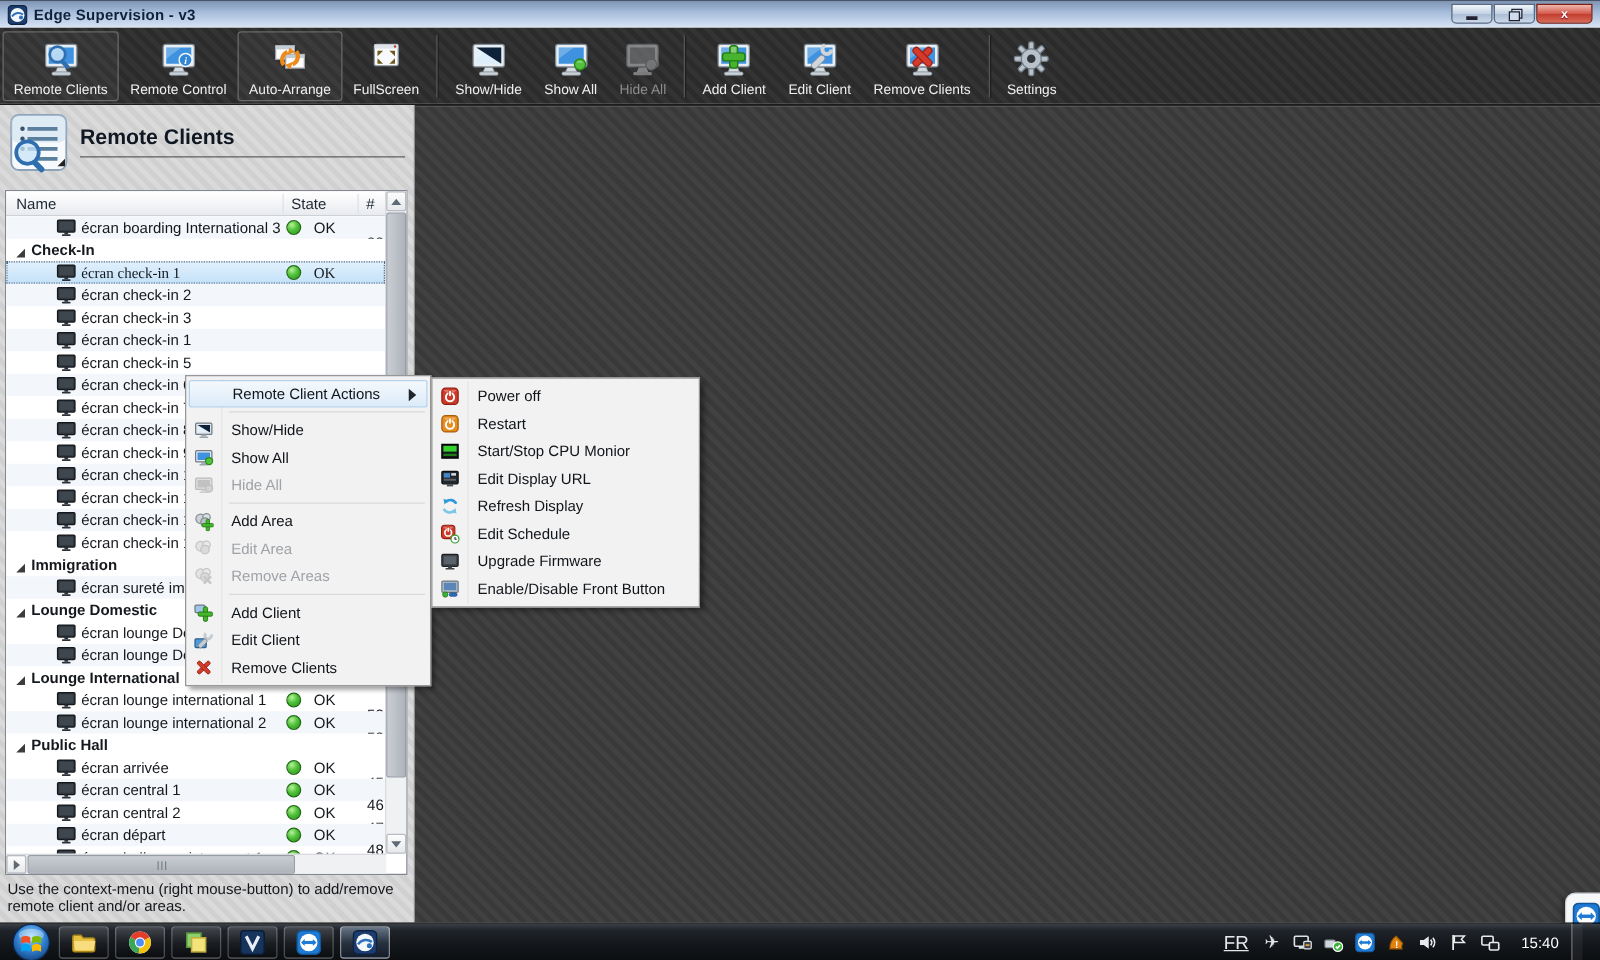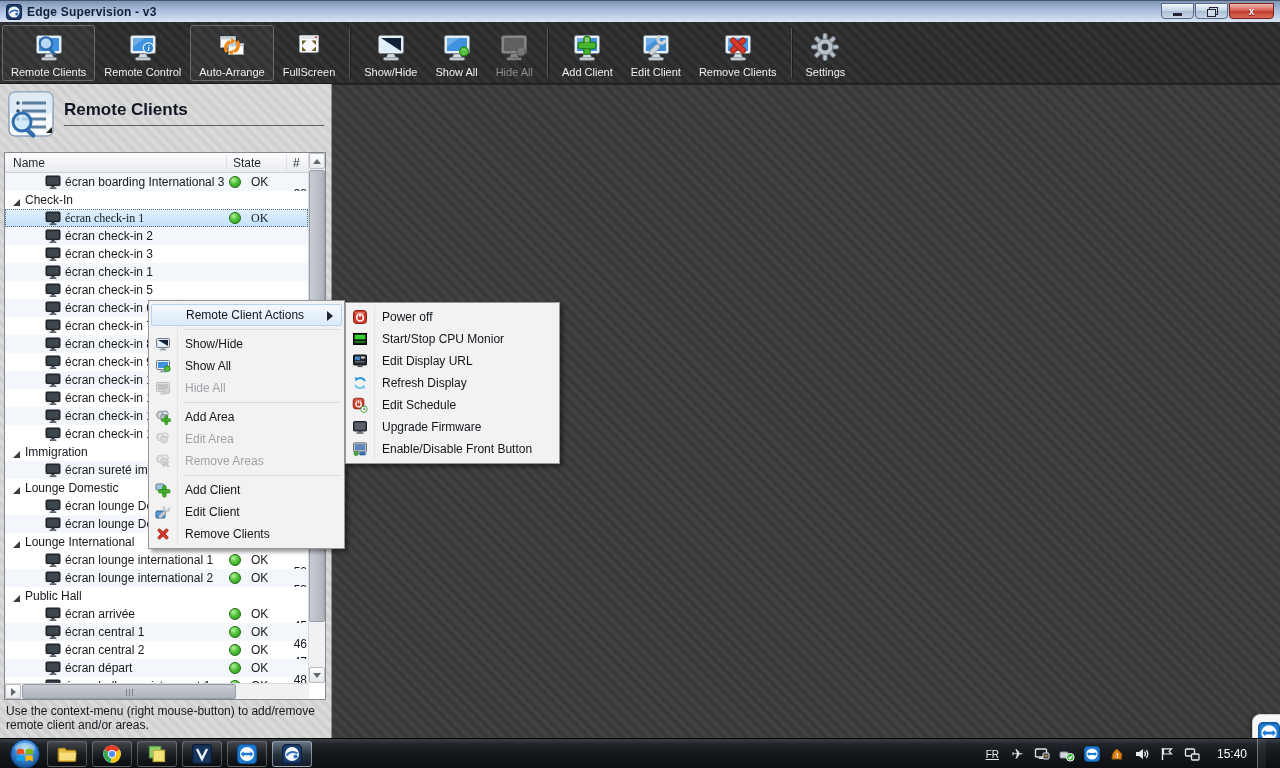--- a/index.html
+++ b/index.html
@@ -53,21 +53,21 @@
   #list-header { position:absolute; left:0; top:0; right:0; height:20px;
     background:linear-gradient(#ffffff,#f2f3f6 60%,#e9ebef); border-bottom:1px solid #cdd2d8; font-size:12px; color:#1e2630; }
   .col-label { position:absolute; top:3px; }
   #col-name { left:8px; } #col-state { left:228px; } #col-num { left:288px; }
   .col-sep { position:absolute; top:2px; width:1px; height:16px; background:#dde1e6; }
   #rows { position:absolute; left:0; top:20px; width:303px; height:510px; overflow:hidden; background:#fff; }
   .row { position:relative; width:100%; height:18px; font-size:12px; color:#15191e; }
   .row.alt { background:#f3f6fa; }
   .row.group { background:#fff; }
   .row .tri { position:absolute; left:7px; top:5px; }
-  .row.group .gname { position:absolute; left:20px; top:2px; font-weight:normal; }
+  .row.group .gname { position:absolute; left:20px; top:2px; font-weight:bold; }
   .row .mon { position:absolute; left:40px; top:1px; width:16px; height:16px; }
   .row .cname { position:absolute; left:60px; top:2px; white-space:nowrap; }
   .row .dot { position:absolute; left:224px; top:3px; width:12px; height:12px; border-radius:50%; }
   .dot.green  { background:radial-gradient(circle at 35% 30%, #b8f29a 0%, #4fc23a 45%, #2c8f1d 100%); border:1px solid #1f6b12; }
   .dot.orange { background:radial-gradient(circle at 35% 30%, #ffe29a 0%, #f5a81f 50%, #c97f07 100%); border:1px solid #9a6404; }
   .row .stext { position:absolute; left:246px; top:2px; }
   .row .num { position:absolute; left:278px; top:14px; width:24px; text-align:right; }
   .row.selected { background:linear-gradient(#e2f1fd,#c3e1f8);font-family:Liberation Serif, serif; }
   .row.selected::after { content:""; position:absolute; inset:0; border:1px dotted #4d6b85; pointer-events:none; }
 
@@ -106,21 +106,21 @@
   
   #taskbar { position:absolute; left:0; top:738px; width:1280px; height:30px;
     background:linear-gradient(#3a4048 0%, #20242a 18%, #14171b 55%, #0c0e11 100%);
     border-top:1px solid #000; z-index:50; display:flex; align-items:center; }
   #start-orb { position:relative; width:34px; height:28px; margin-left:8px; display:flex; align-items:center; justify-content:center; }
   .task-btn { width:40px; height:26px; margin-left:5px; border:1px solid rgba(255,255,255,.25); border-radius:3px;
     background:linear-gradient(rgba(255,255,255,.14),rgba(255,255,255,.03) 50%,rgba(0,0,0,.1)); display:flex; align-items:center; justify-content:center; }
   .task-btn.active { background:linear-gradient(rgba(180,210,240,.45),rgba(120,160,200,.2) 50%,rgba(40,70,110,.25)); border-color:rgba(255,255,255,.45); }
   .task-btn svg { width:20px; height:20px; }
   #tray { position:absolute; right:14px; top:0; height:30px; display:flex; align-items:center; }
-  #tray-lang { font-size:10px; color:#e6e8ea; margin-right:10px;text-decoration:underline; }
+  #tray-lang { font-size:15px; color:#e6e8ea; margin-right:10px;text-decoration:underline; }
   .tray-ic { width:17px; height:17px; margin-right:8px; display:flex; align-items:center; justify-content:center; }
   .tray-ic svg { width:16px; height:16px; }
   .tray-ic.glyph { font-size:14px; color:#e3e5e7; font-family:"DejaVu Sans",sans-serif; }
   #clock { font-size:12px; color:#fff; margin:0 10px 0 8px; }
   #show-desktop { width:9px; height:30px; border-left:1px solid rgba(255,255,255,.35); background:rgba(255,255,255,.06); }
 </style>
 </head>
 <body>
 
 <div id="stage">
@@ -739,20 +739,30 @@
     <div class="menu" id="sub-menu">
         <div class="menu-item">
           <span class="mi-icon"><svg width="16" height="16" viewBox="0 0 16 16">
               <rect x="1.5" y="1.5" width="13" height="13" rx="3" fill="#cf3a28" stroke="#8e1f12"></rect>
               <path d="M3 3 h10 q-1 2.5 -5 2.5 t-5 -2.5 z" fill="rgba(255,255,255,.3)"></path>
               <circle cx="8" cy="8.7" r="3.3" fill="none" stroke="#fff" stroke-width="1.6"></circle>
               <rect x="7.2" y="3.4" width="1.6" height="4.6" rx="0.8" fill="#cf3a28" stroke="#cf3a28"></rect>
               <rect x="7.25" y="3.6" width="1.5" height="4.4" rx="0.75" fill="#fff"></rect>
             </svg></span>
           <span class="mi-label">Power off</span>
+        </div>
+        <div class="menu-item">
+          <span class="mi-icon"><svg width="16" height="16" viewBox="0 0 16 16">
+              <rect x="1.5" y="1.5" width="13" height="13" rx="3" fill="#e78c1e" stroke="#a85f08"></rect>
+              <path d="M3 3 h10 q-1 2.5 -5 2.5 t-5 -2.5 z" fill="rgba(255,255,255,.3)"></path>
+              <circle cx="8" cy="8.7" r="3.3" fill="none" stroke="#fff" stroke-width="1.6"></circle>
+              <rect x="7.2" y="3.4" width="1.6" height="4.6" rx="0.8" fill="#e78c1e" stroke="#e78c1e"></rect>
+              <rect x="7.25" y="3.6" width="1.5" height="4.4" rx="0.75" fill="#fff"></rect>
+            </svg></span>
+          <span class="mi-label">Restart</span>
         </div>
         <div class="menu-item">
           <span class="mi-icon"><svg width="16" height="16" viewBox="0 0 16 16">
               <rect x="1.5" y="2.5" width="13" height="11" fill="#14171a" stroke="#000"></rect>
               <rect x="2.7" y="3.7" width="10.6" height="4.6" fill="#35d02c"></rect>
               <rect x="2.7" y="10" width="10.6" height="1.8" fill="#1f7a18"></rect>
             </svg></span>
           <span class="mi-label">Start/Stop CPU Monior</span>
         </div>
         <div class="menu-item">

